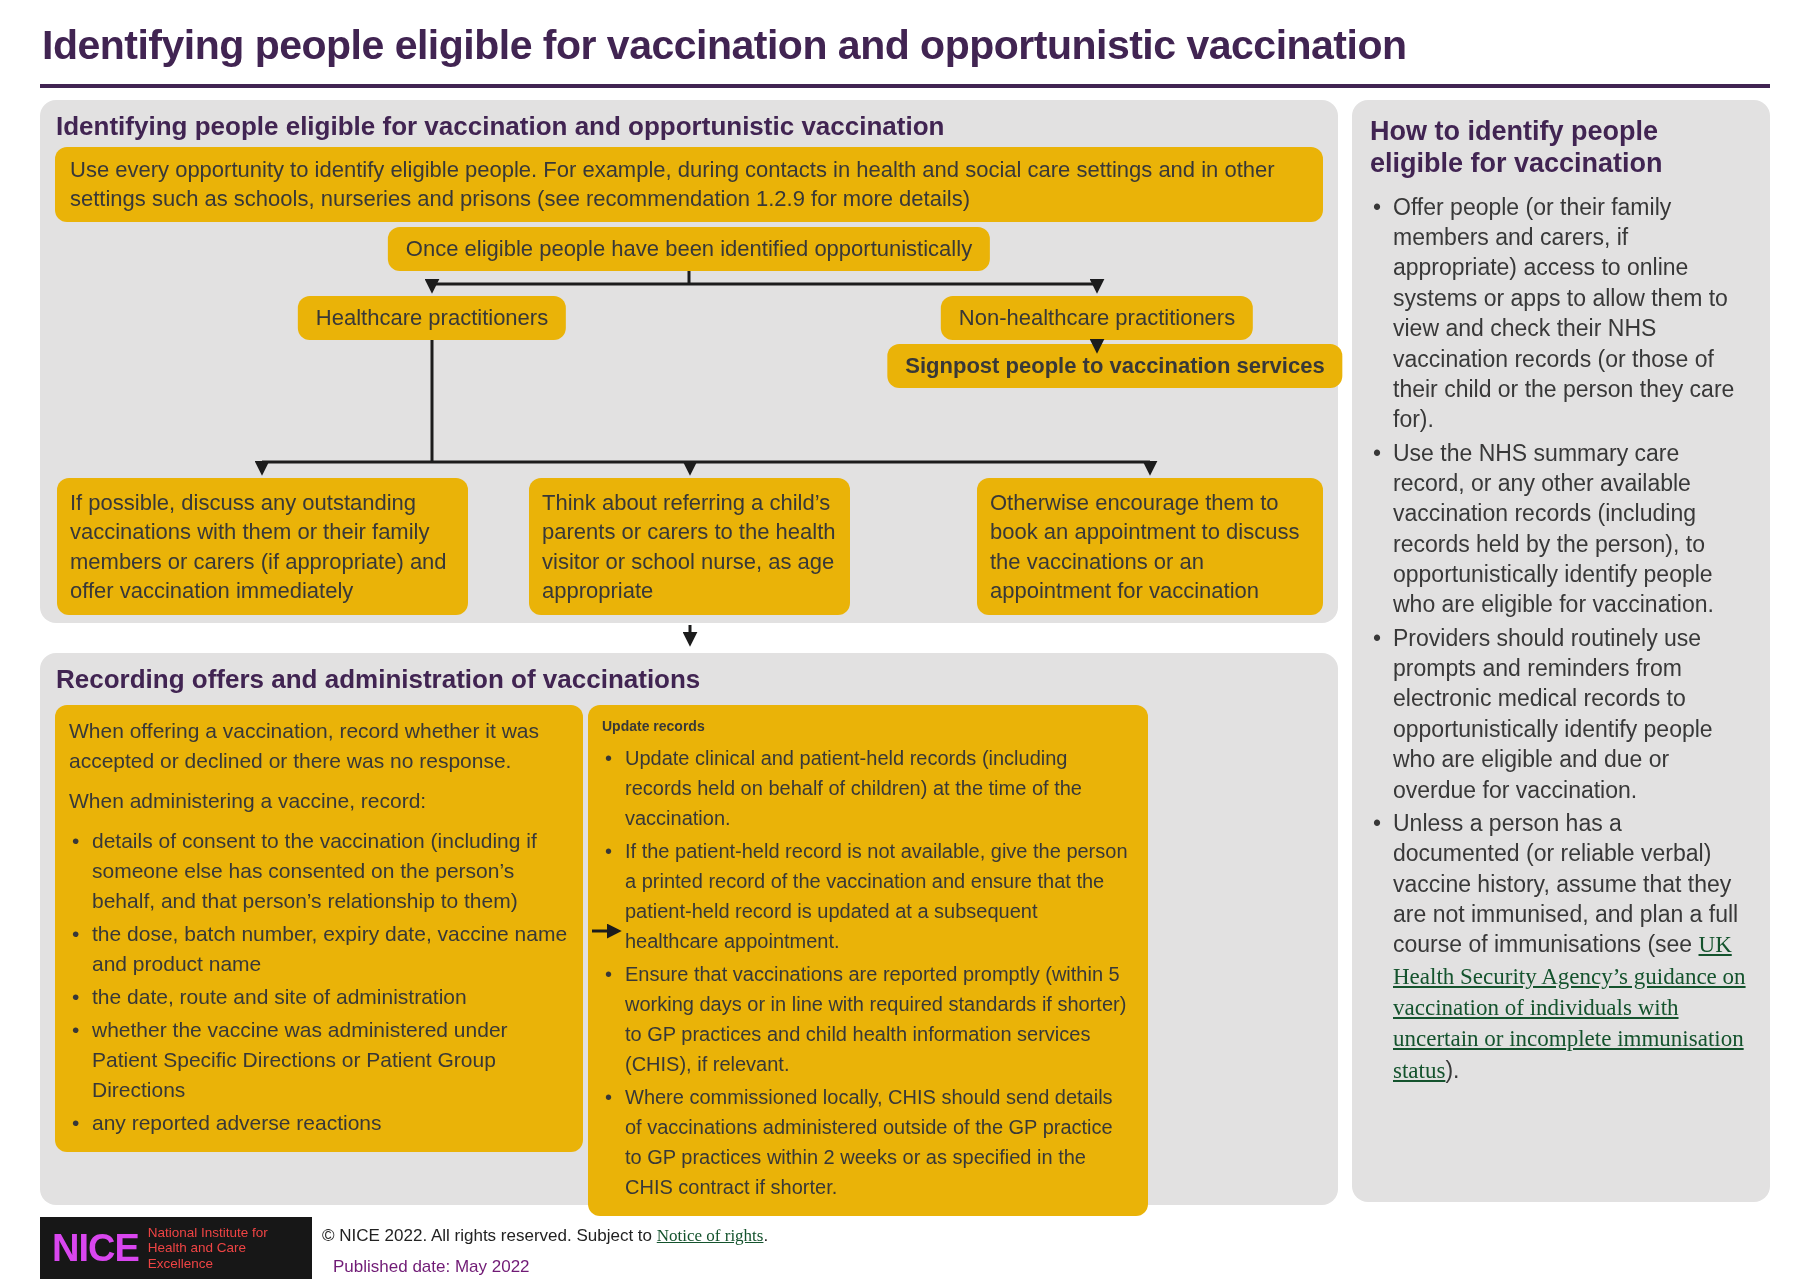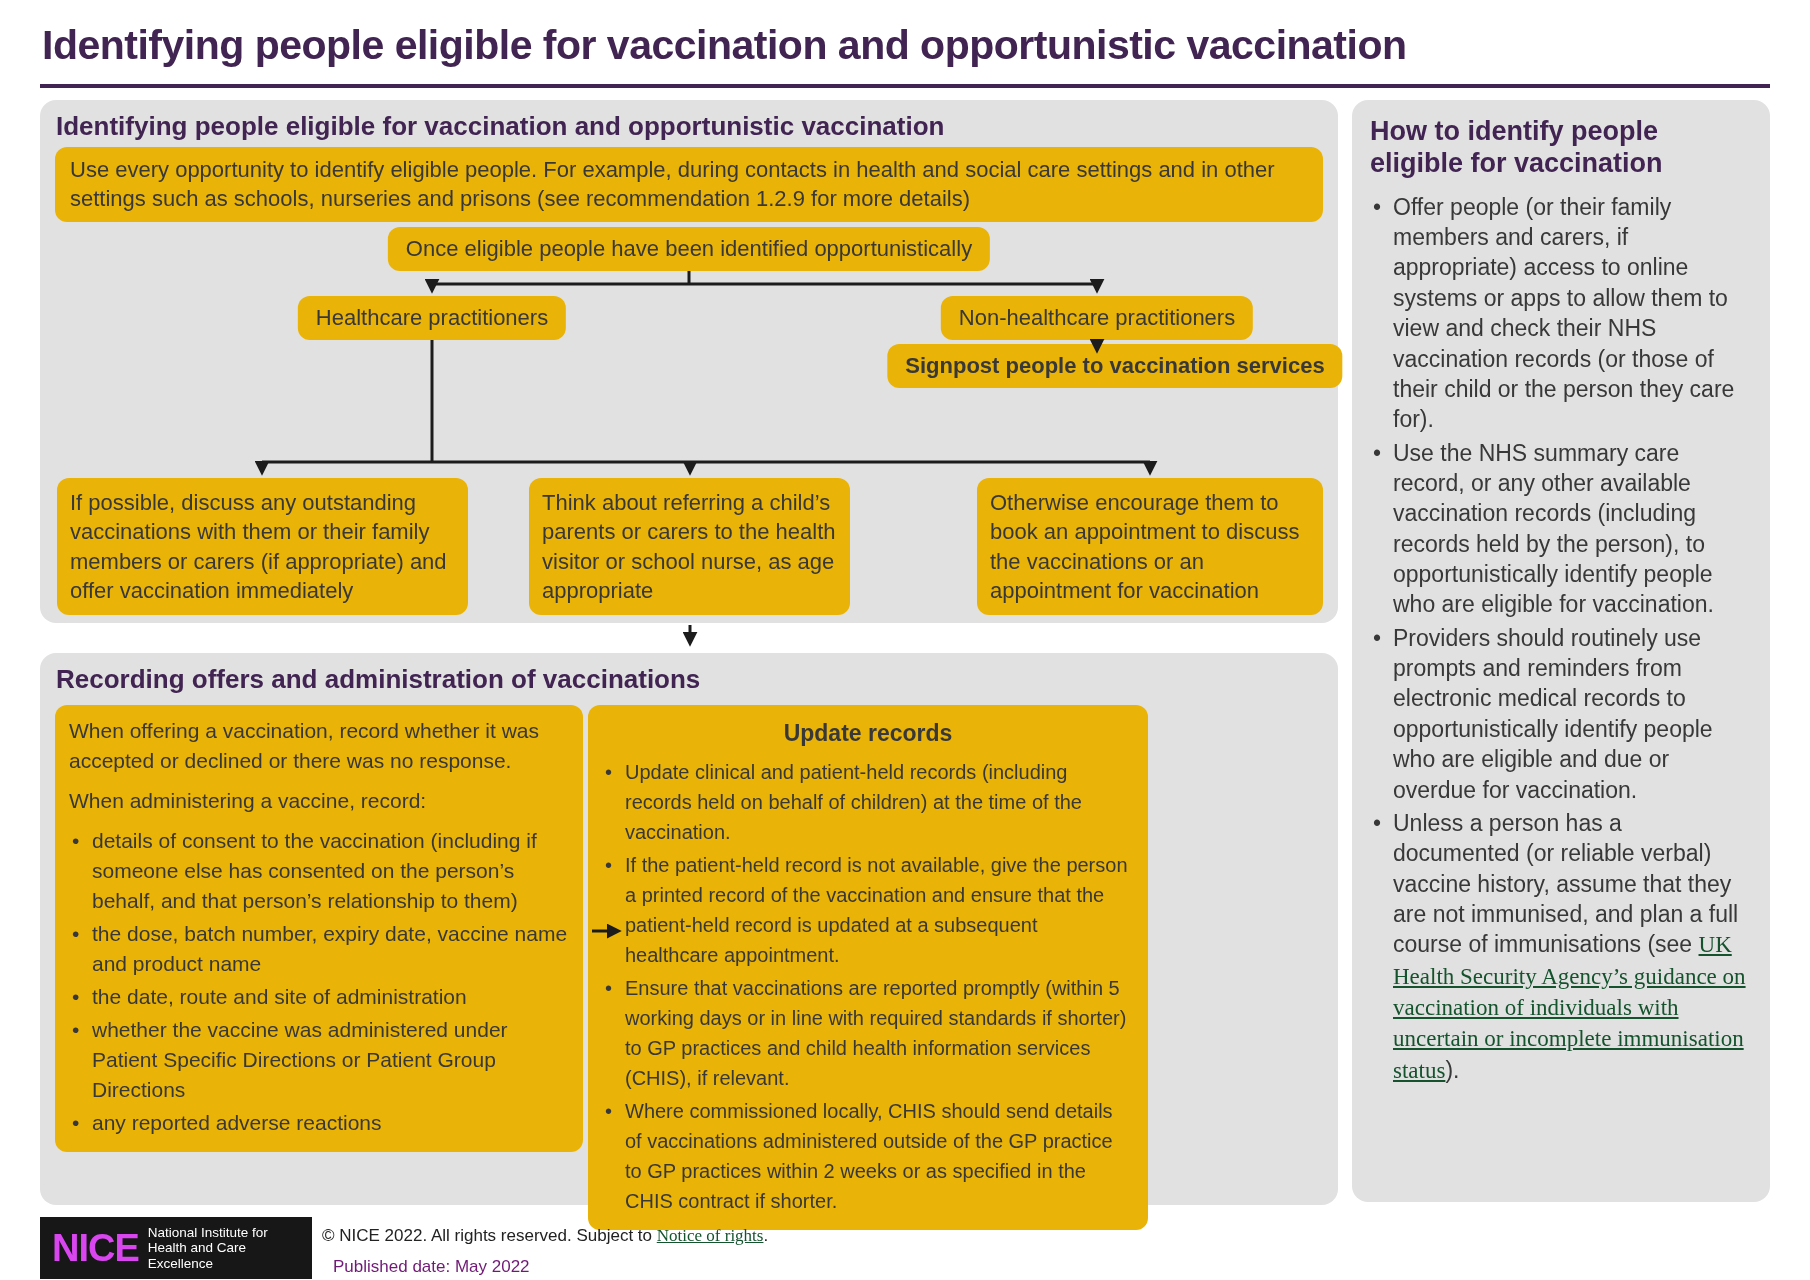--- a/index.html
+++ b/index.html
@@ -50,38 +50,38 @@
   
   #offer-box {
     position:absolute; left:15px; top:52px; width:528px;
     padding:11px 14px; font-size:21px; line-height:1.43;
   }
   #offer-box p { margin-bottom:10px; }
   #update-box {
     position:absolute; left:548px; top:52px; width:560px;
     padding:11px 14px; font-size:20px; line-height:1.5;
   }
-  .box-subheading { font-weight:bold; margin-bottom:6px; font-size:23px;text-align:center; }
+  .box-subheading { font-weight:bold; margin-bottom:6px; font-size:14px; }
   ul.bullets { list-style:none; }
   ul.bullets li { position:relative; padding-left:23px; margin-bottom:3px; }
   ul.bullets li::before { content:"\2022"; position:absolute; left:3px; }
 
   
   #sidebar-panel .panel-heading { font-size:27px; line-height:1.18; }
   #sidebar-panel ul.bullets { margin-top:12px; font-size:23px; line-height:1.32; }
   #sidebar-panel ul.bullets li { margin-bottom:3px; }
   a.link { color:#14532d; text-decoration:underline; cursor:pointer;font-family:Liberation Serif, serif; }
 
   
   #nice-logo {
     position:absolute; left:40px; top:1217px; width:272px; height:62px;
     background:#171717; display:flex; align-items:center; padding:0 12px;
   }
   #nice-logo .nice-word { color:#d946ef; font-size:38px; font-weight:bold; letter-spacing:-1px; margin-right:9px; }
-  #nice-logo .nice-sub { color:#ffffff; font-size:13.5px; line-height:1.12; }
+  #nice-logo .nice-sub { color:#ef4444; font-size:13.5px; line-height:1.12; }
   .copyright-line { position:absolute; left:322px; top:1226px; font-size:17px; color:#222; }
   .published-line { position:absolute; left:333px; top:1257px; font-size:17px; color:#701a75; }
 </style>
 </head>
 <body>
 
 <div class="page">
 
   <div class="page-title">Identifying people eligible for vaccination and opportunistic vaccination</div>
   <div class="title-rule"></div>

